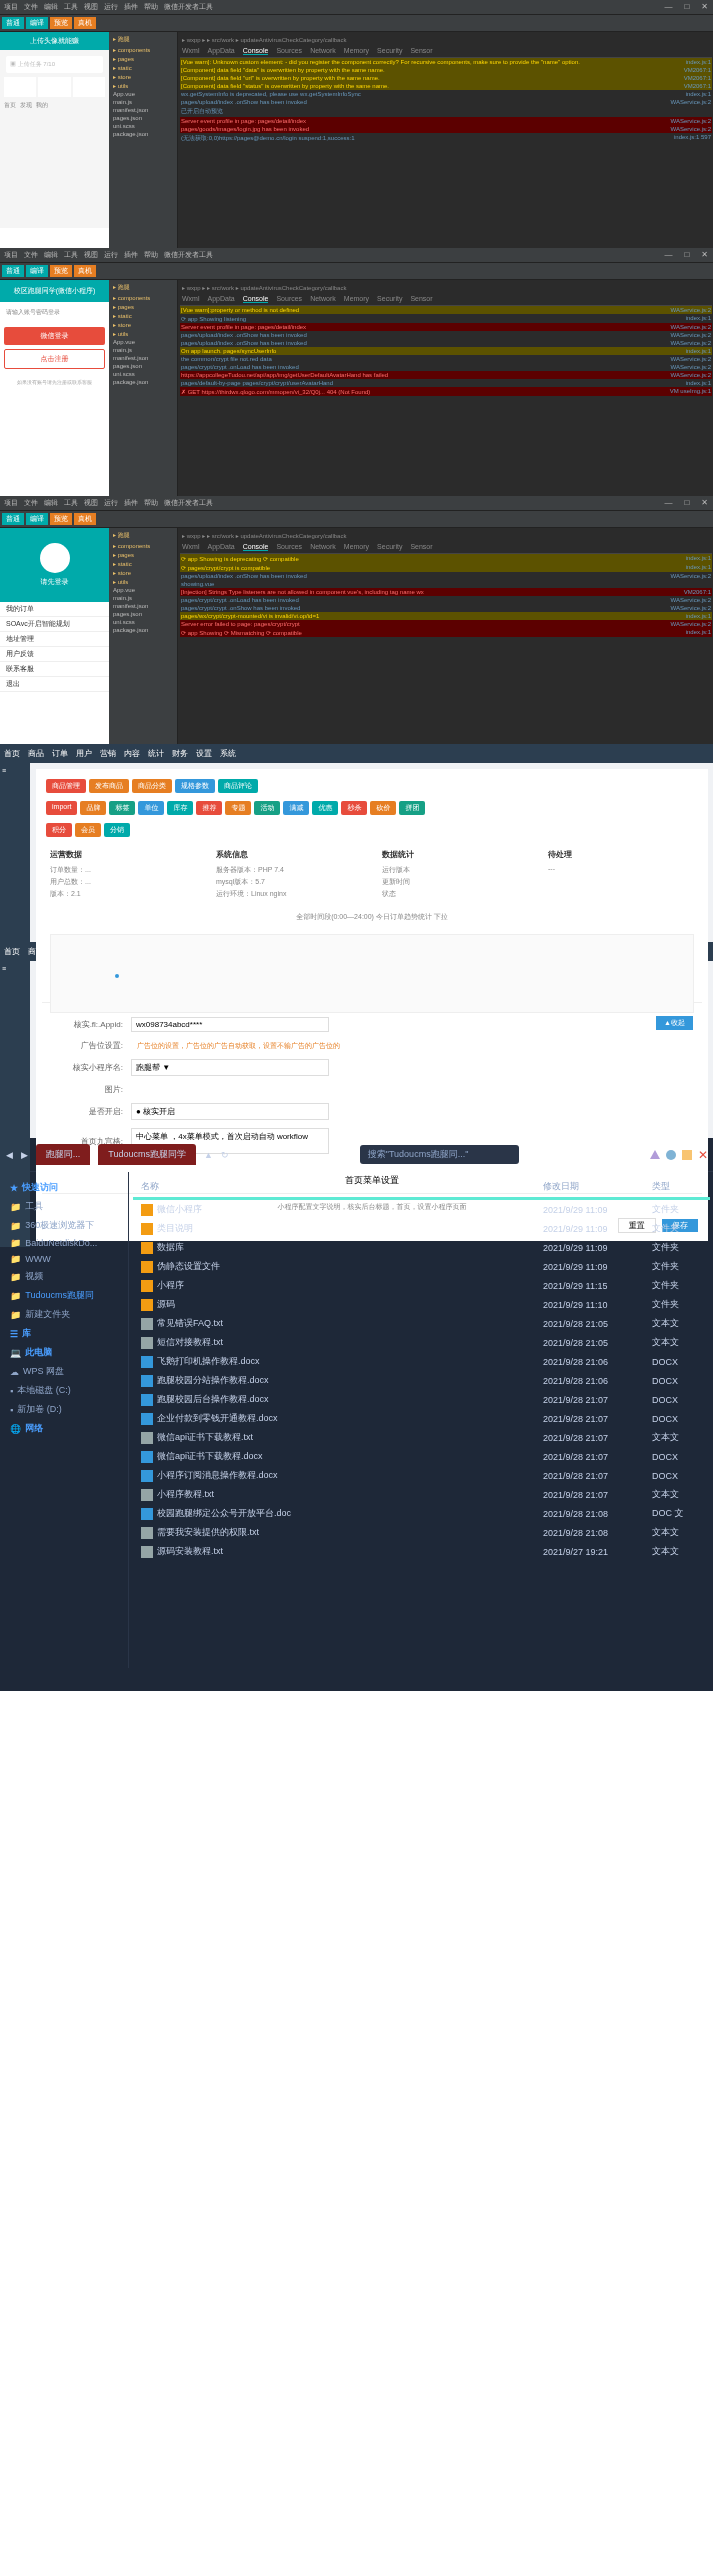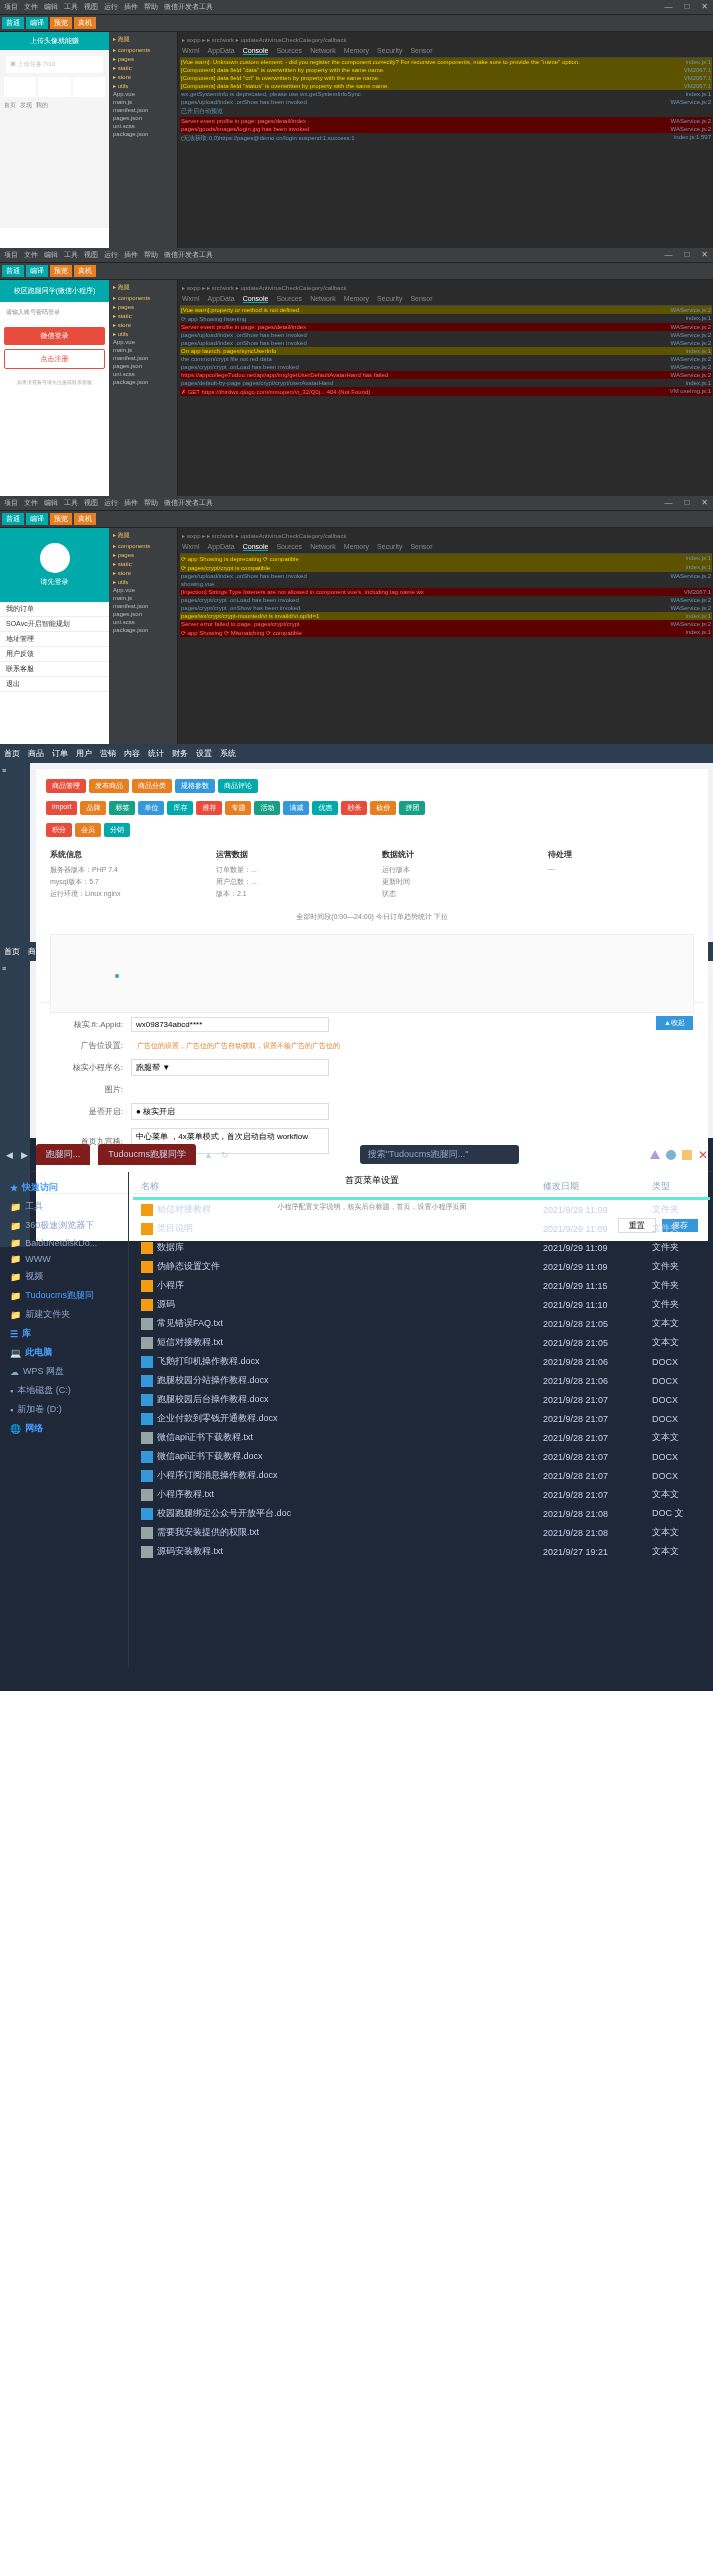--- a/index.html
+++ b/index.html
@@ -461,30 +461,30 @@
           <span class="tag orange">砍价</span>
           <span class="tag teal">拼团</span>
         </div>
       <div class="tag-row" id="tagrow3">
           <span class="tag red">积分</span>
           <span class="tag orange">会员</span>
           <span class="tag green">分销</span>
         </div>
       <div class="info-grid" id="infogrid">
           <div class="info-col">
+            <h4>运营数据</h4>
+            <p>订单数量：...</p>
+            <p>用户总数：...</p>
+            <p>版本：2.1</p>
+          </div>
+          <div class="info-col">
             <h4>系统信息</h4>
             <p>服务器版本：PHP 7.4</p>
             <p>mysql版本：5.7</p>
             <p>运行环境：Linux nginx</p>
-          </div>
-          <div class="info-col">
-            <h4>运营数据</h4>
-            <p>订单数量：...</p>
-            <p>用户总数：...</p>
-            <p>版本：2.1</p>
           </div>
           <div class="info-col">
             <h4>数据统计</h4>
             <p>运行版本</p>
             <p>更新时间</p>
             <p>状态</p>
           </div>
           <div class="info-col">
             <h4>待处理</h4>
             <p>---</p>
@@ -628,21 +628,21 @@
       </div>
     <div class="fm-main">
       <div class="fm-cols">
         <div class="fm-col-name">名称</div>
         <div class="fm-col-date">修改日期</div>
         <div class="fm-col-type">类型</div>
       </div>
       <div id="fmrows">
           <div class="fm-row">
             <span class="fm-icon folder"></span>
-            <div class="fm-col-name">短信对接教程</div>
+            <div class="fm-col-name">微信小程序</div>
             <div class="fm-col-date">2021/9/29 11:09</div>
             <div class="fm-col-type">文件夹</div>
           </div>
           <div class="fm-row">
             <span class="fm-icon folder"></span>
             <div class="fm-col-name">类目说明</div>
             <div class="fm-col-date">2021/9/29 11:09</div>
             <div class="fm-col-type">文件夹</div>
           </div>
           <div class="fm-row">

